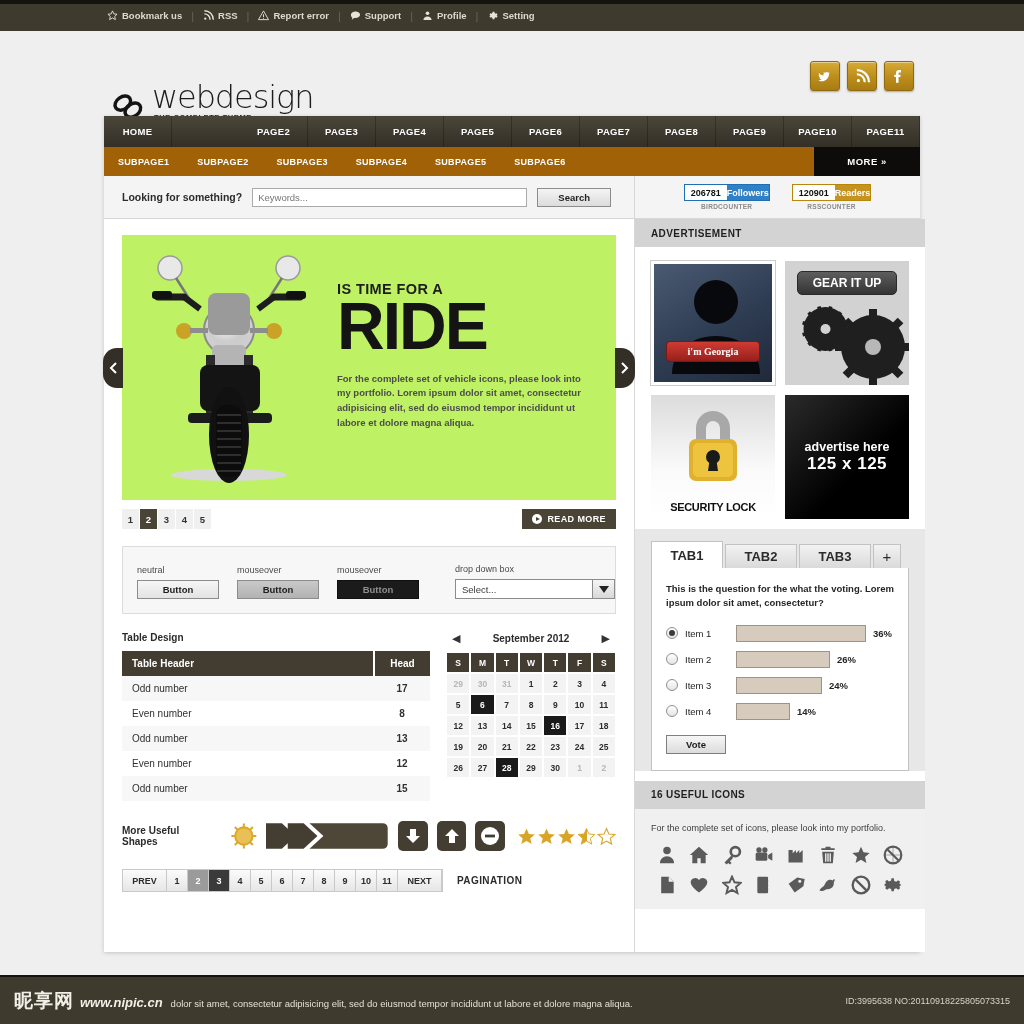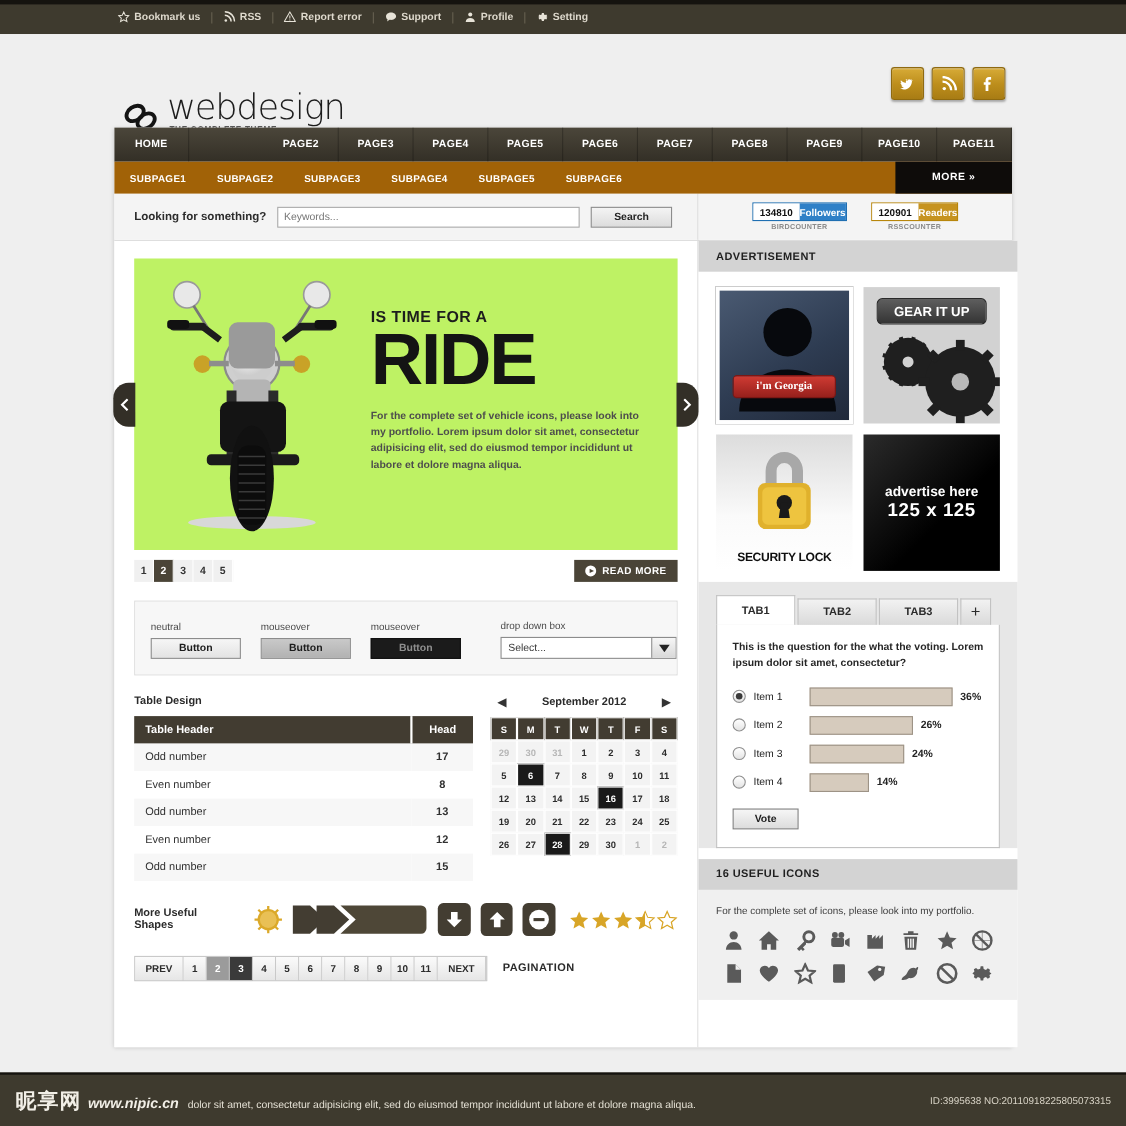--- a/index.html
+++ b/index.html
@@ -287,21 +287,21 @@
   .ad-black-t1 { font-size: 12.5px; font-weight: bold; }
   .ad-black-t2 { font-size: 17px; font-weight: bold; letter-spacing: .5px; }
 
   
   .tabwrap { padding: 6px 16px 0; background: #e7e7e7; }
   .tabs { display: flex; align-items: flex-end; gap: 2px; padding-top: 6px; }
   .tab {
     width: 72px; height: 24px; background: linear-gradient(180deg,#f2f2f2,#dadada);
     border: 1px solid #c2c2c2; border-bottom: none;
     display: flex; align-items: center; justify-content: center;
-    font-size: 10px; font-weight: bold; color: #2b2b2b;
+    font-size: 13px; font-weight: bold; color: #2b2b2b;
   }
   .tab.active { background: #fff; height: 27px; border-color: #c2c2c2; }
   .tab.plus { width: 28px; font-size: 15px; font-weight: normal; }
   .poll { background: #fff; border: 1px solid #c2c2c2; border-top: none; padding: 14px 14px 16px; }
   .poll-q { font-size: 9.5px; color: #262626; line-height: 1.5; font-weight: bold; }
   .poll-rows { margin-top: 14px; display: flex; flex-direction: column; gap: 9px; }
   .poll-row { display: flex; align-items: center; gap: 7px; }
   .radio {
     width: 12px; height: 12px; border-radius: 50%;
     border: 1px solid #8f8f8f; background: linear-gradient(180deg,#fff,#e4e4e4);
@@ -454,21 +454,21 @@
 
     <div class="searchrow">
       <div class="searchleft">
         <span class="search-label">Looking for something?</span>
         <input class="search-input" placeholder="Keywords..." style="">
         <button class="search-btn">Search</button>
       </div>
       <div class="searchright">
         <div class="counter">
           <div class="counter-box">
-            <div class="counter-num">134810</div>
+            <div class="counter-num">206781</div>
             <div class="counter-tag">Followers</div>
           </div>
           <div class="counter-cap">BIRDCOUNTER</div>
         </div>
         <div class="counter">
           <div class="counter-box rss">
             <div class="counter-num">120901</div>
             <div class="counter-tag">Readers</div>
           </div>
           <div class="counter-cap">RSSCOUNTER</div>

